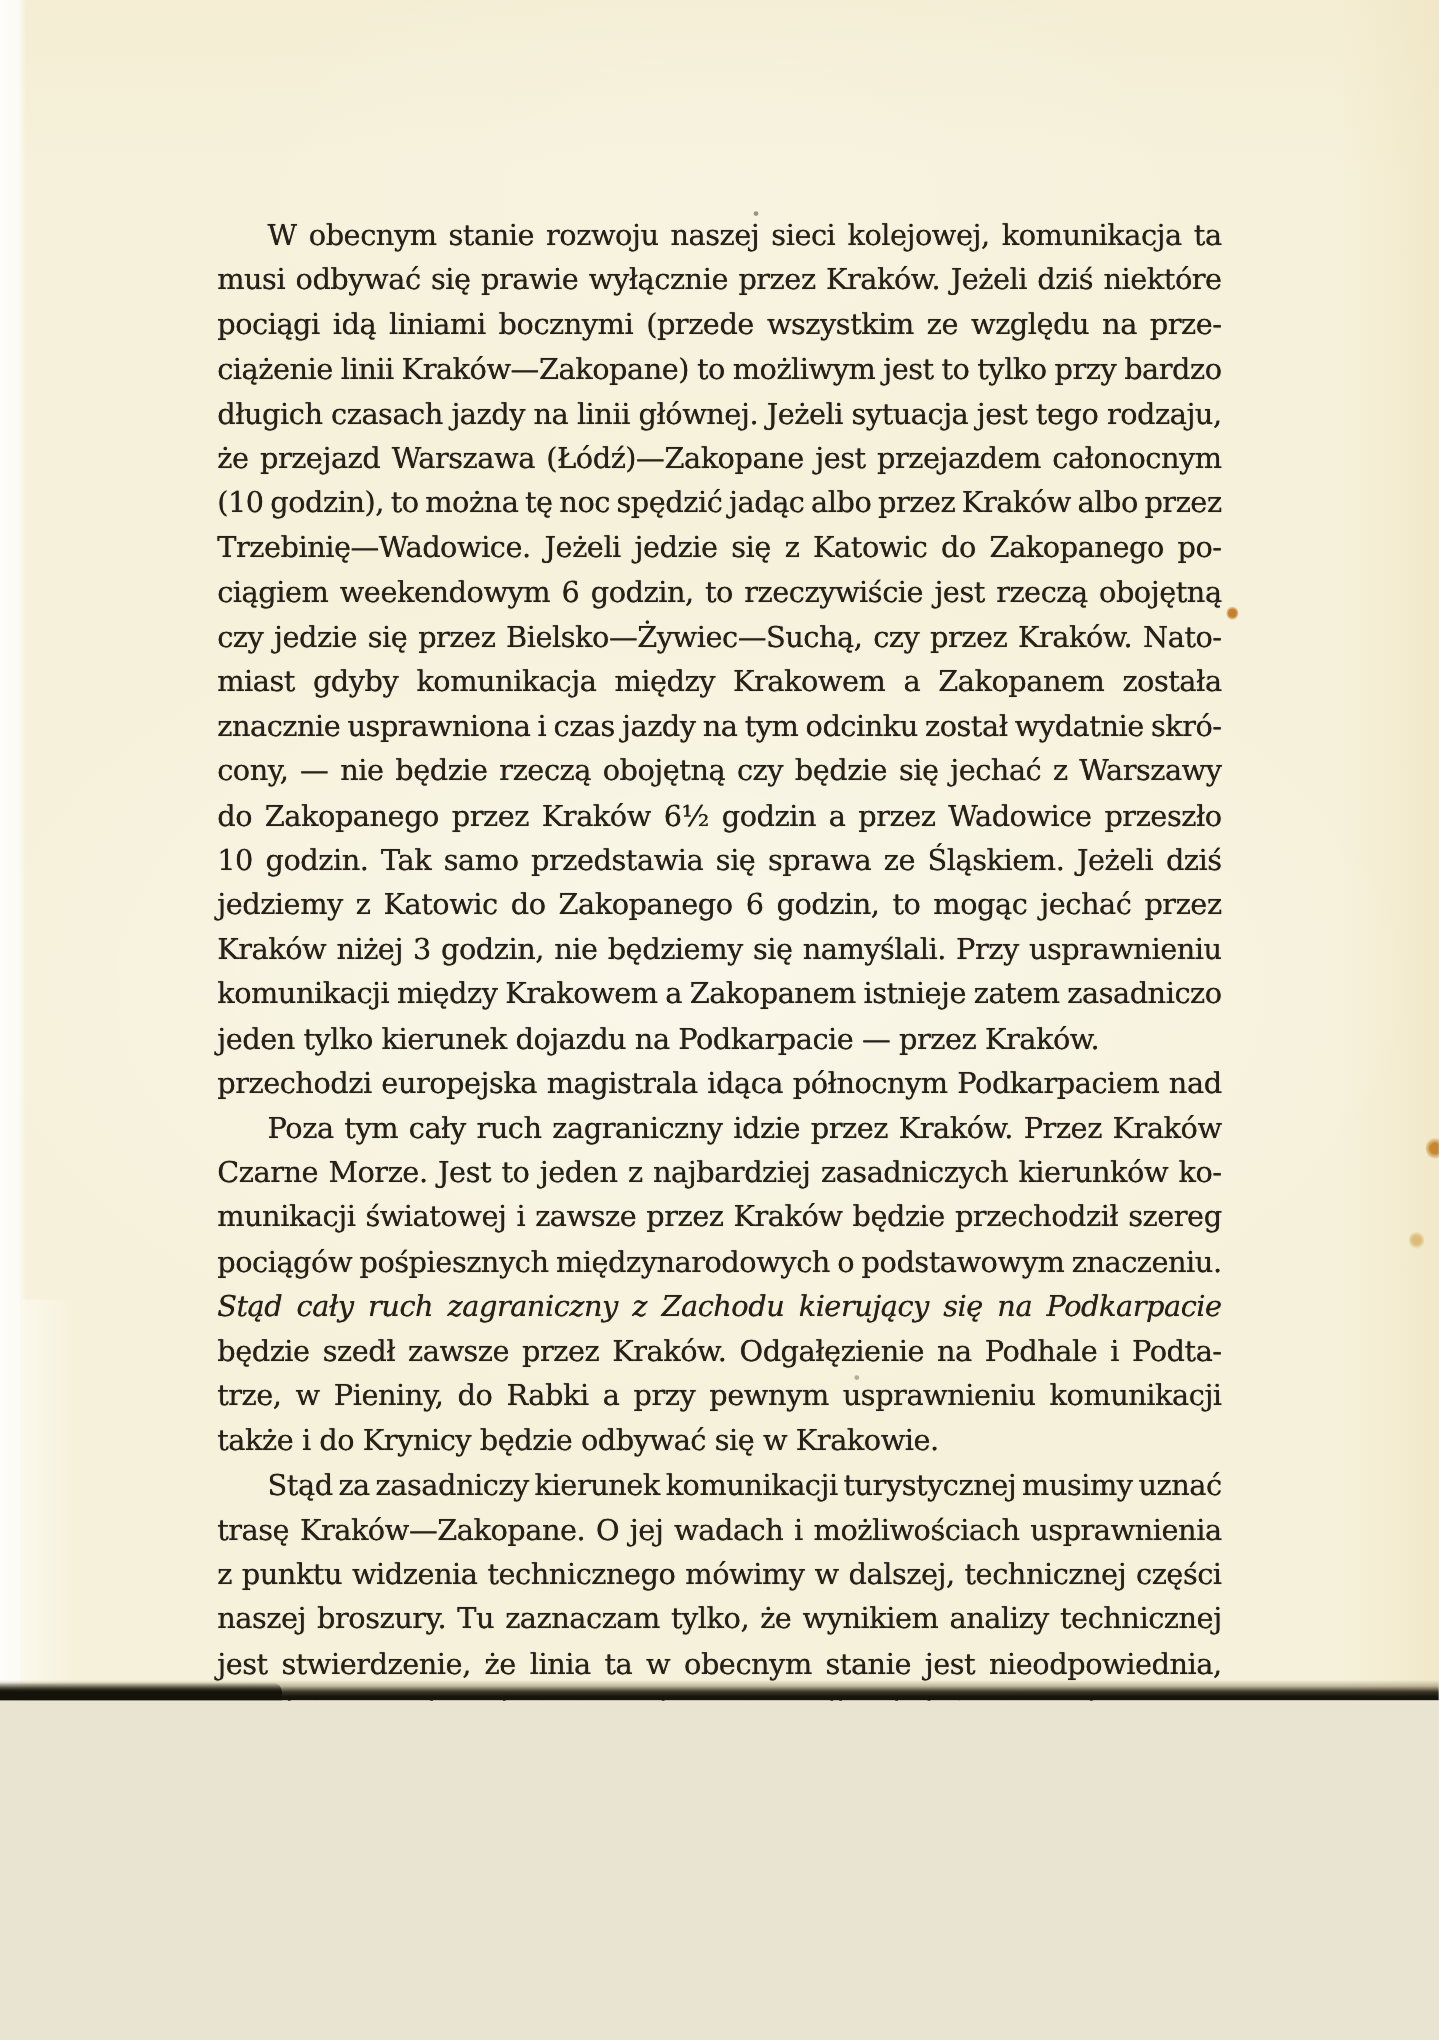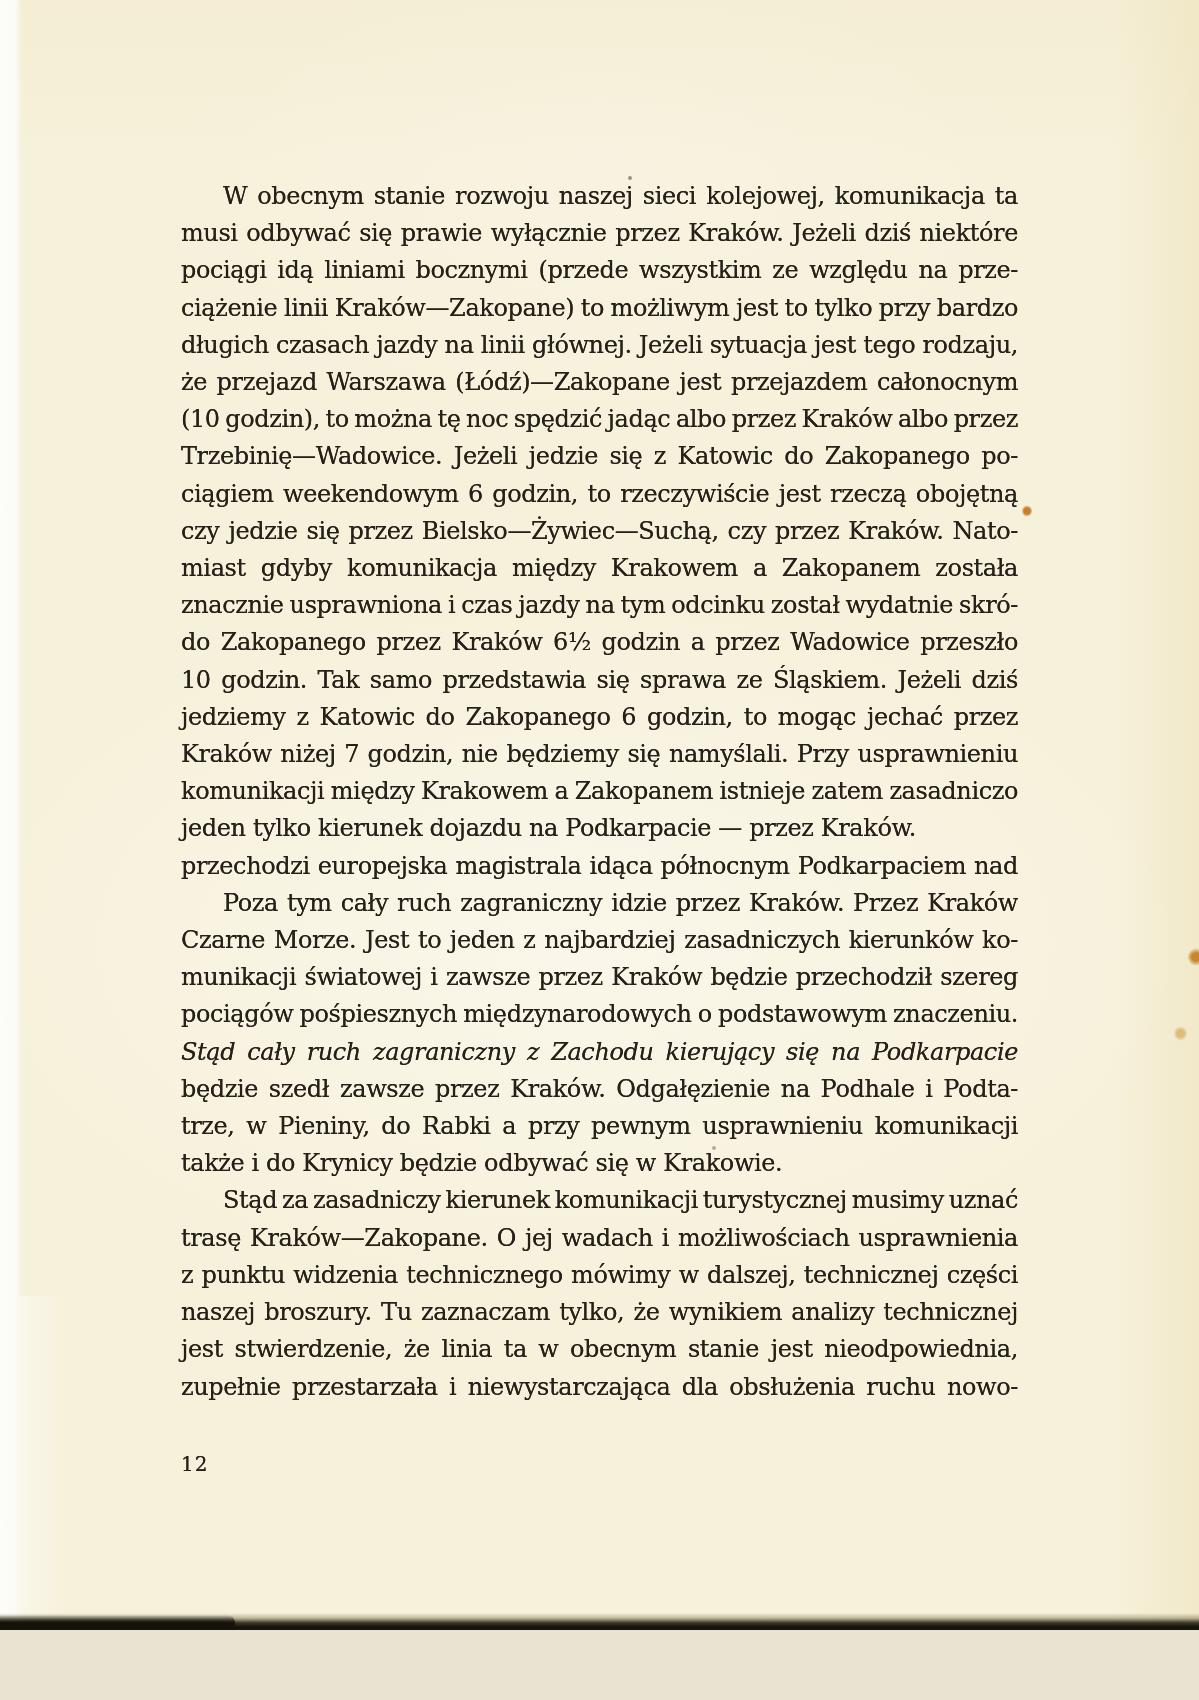--- a/index.html
+++ b/index.html
@@ -2,21 +2,21 @@
 <html><head>
 <meta charset="utf-8">
 <style>
   html,body{margin:0;padding:0;}
   body{
     width:1199px;height:1700px;
     font-family:"DejaVu Serif", serif;
     background:#e9e4d2;
   }
   .scan{
-    position:relative;width:1199px;height:1630px;overflow:hidden;
+    position:relative;width:1199px;height:1417px;overflow:hidden;
     background:
       radial-gradient(900px 520px at 48% 58%, rgba(255,255,255,0.45), rgba(255,255,255,0) 70%),
       radial-gradient(700px 400px at 50% 12%, rgba(255,255,255,0.18), rgba(255,255,255,0) 65%),
       linear-gradient(to left, rgba(238,226,188,0.55), rgba(238,226,188,0) 7%),
       linear-gradient(to bottom, rgba(240,231,200,0.35), rgba(240,231,200,0) 10%),
       #f6f1da;
   }
   
   .left-strip{
     position:absolute;left:0;top:0;bottom:0;width:22px;
@@ -73,24 +73,25 @@
         <div class="line j"><span style="word-spacing: 3.58507px;">pociągi idą liniami bocznymi (przede wszystkim ze względu na prze-</span></div>
         <div class="line j"><span style="word-spacing: -0.680556px;">ciążenie linii Kraków—Zakopane) to możliwym jest to tylko przy bardzo</span></div>
         <div class="line j"><span style="word-spacing: -0.0796875px;">długich czasach jazdy na linii głównej. Jeżeli sytuacja jest tego rodzaju,</span></div>
         <div class="line j"><span style="word-spacing: 2.33073px;">że przejazd Warszawa (Łódź)—Zakopane jest przejazdem całonocnym</span></div>
         <div class="line j"><span style="word-spacing: -1.6901px;">(10 godzin), to można tę noc spędzić jadąc albo przez Kraków albo przez</span></div>
         <div class="line j"><span style="word-spacing: 4.22656px;">Trzebinię—Wadowice. Jeżeli jedzie się z Katowic do Zakopanego po-</span></div>
         <div class="line j"><span style="word-spacing: 2.21289px;">ciągiem weekendowym 6 godzin, to rzeczywiście jest rzeczą obojętną</span></div>
         <div class="line j"><span style="word-spacing: 1.72656px;">czy jedzie się przez Bielsko—Żywiec—Suchą, czy przez Kraków. Nato-</span></div>
         <div class="line j"><span style="word-spacing: 7.80804px;">miast gdyby komunikacja między Krakowem a Zakopanem została</span></div>
         <div class="line j"><span style="word-spacing: -1.25469px;">znacznie usprawniona i czas jazdy na tym odcinku został wydatnie skró-</span></div>
+        <div class="line j"><span style="word-spacing: 2.52131px;">cony, — nie będzie rzeczą obojętną czy będzie się jechać z Warszawy</span></div>
         <div class="line j"><span style="word-spacing: 3.45139px;">do Zakopanego przez Kraków 6½ godzin a przez Wadowice przeszło</span></div>
         <div class="line j"><span style="word-spacing: 3.27813px;">10 godzin. Tak samo przedstawia się sprawa ze Śląskiem. Jeżeli dziś</span></div>
         <div class="line j"><span style="word-spacing: 3.6px;">jedziemy z Katowic do Zakopanego 6 godzin, to mogąc jechać przez</span></div>
-        <div class="line j"><span style="word-spacing: 1.23785px;">Kraków niżej 7 godzin, nie będziemy się namyślali. Przy usprawnieniu</span></div>
+        <div class="line j"><span style="word-spacing: 1.23785px;">Kraków niżej 3 godzin, nie będziemy się namyślali. Przy usprawnieniu</span></div>
         <div class="line j"><span style="word-spacing: -0.819196px;">komunikacji między Krakowem a Zakopanem istnieje zatem zasadniczo</span></div>
         <div class="line last"><span>jeden tylko kierunek dojazdu na Podkarpacie — przez Kraków.</span></div>
       </div>
       <div>
         <div class="line j"><span style="word-spacing: 0.817708px;">przechodzi europejska magistrala idąca północnym Podkarpaciem nad</span></div>
         <div class="line first j"><span style="word-spacing: 1.71875px;">Poza tym cały ruch zagraniczny idzie przez Kraków. Przez Kraków</span></div>
         <div class="line j"><span style="word-spacing: 1.46354px;">Czarne Morze. Jest to jeden z najbardziej zasadniczych kierunków ko-</span></div>
         <div class="line j"><span style="word-spacing: 1.10156px;">munikacji światowej i zawsze przez Kraków będzie przechodził szereg</span></div>
         <div class="line j"><span style="word-spacing: -1.03125px;">pociągów pośpiesznych międzynarodowych o podstawowym znaczeniu.</span></div>
         <div class="line j"><span style="word-spacing: 4.79514px; font-style: italic;">Stąd cały ruch zagraniczny z Zachodu kierujący się na Podkarpacie</span></div>

